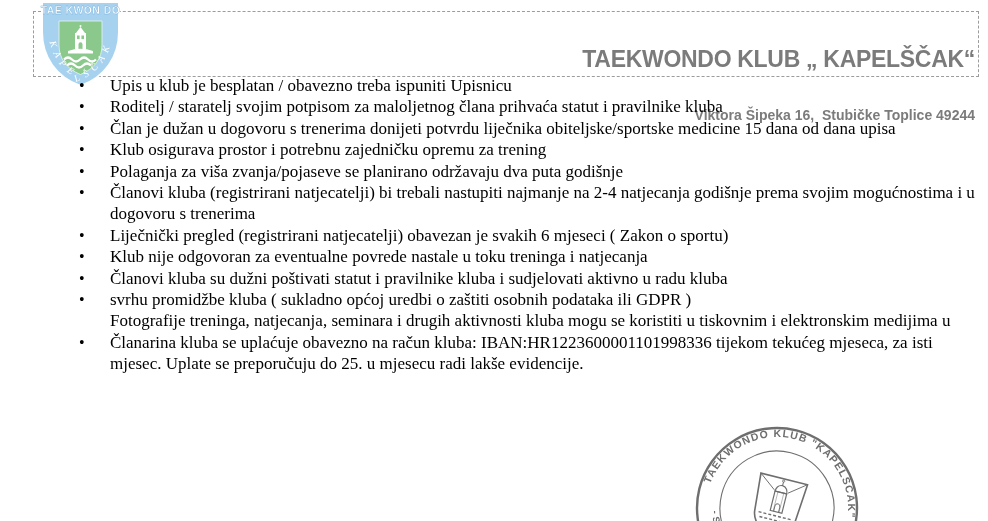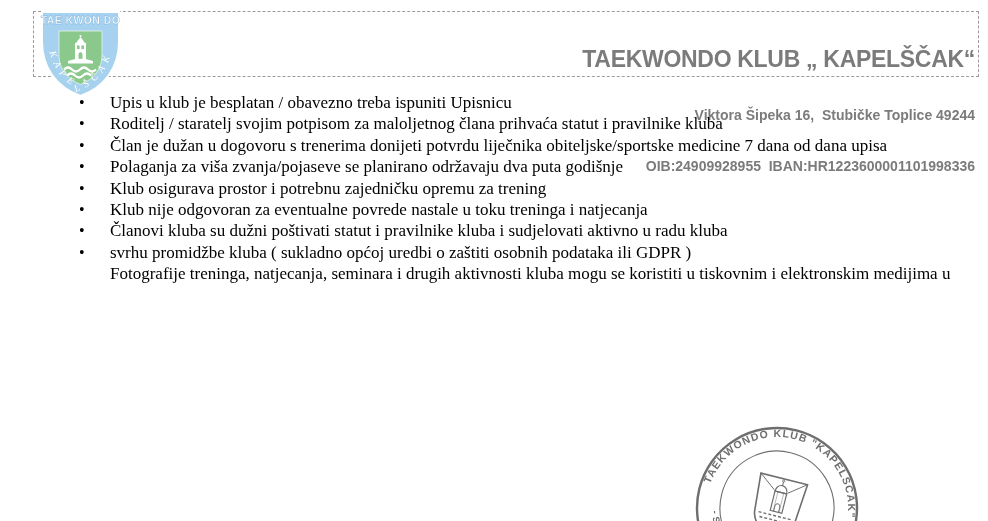--- a/index.html
+++ b/index.html
@@ -4,28 +4,28 @@
 <style>
   html,body{margin:0;padding:0;}
   body{
     width:988px;height:521px;background:#ffffff;overflow:hidden;position:relative;
     font-family:"Liberation Sans", sans-serif;
   }
   .header-box{
     position:absolute;left:33px;top:11px;width:946px;height:66px;
     border:1px dashed #9c9c9c;box-sizing:border-box;
   }
-  .logo{position:absolute;left:39px;top:11px;width:83px;height:86px;}
+  .logo{position:absolute;left:39px;top:1px;width:83px;height:86px;}
   .header-text{
     position:absolute;right:13px;top:10px;text-align:right;color:#7b7b7b;white-space:pre;
   }
   .header-title{font-size:23px;font-weight:bold;letter-spacing:-0.3px;line-height:26px;}
   .header-sub{font-size:14px;font-weight:bold;line-height:15.2px;}
   .rules{
-    position:absolute;left:77px;top:92px;width:905px;margin:0;padding:0;list-style:none;
+    position:absolute;left:77px;top:75px;width:905px;margin:0;padding:0;list-style:none;
     font-family:"Liberation Serif", serif;font-size:17px;line-height:21.4px;color:#000;
   }
   .rules li{position:relative;padding-left:33px;}
   .rules li::before{content:"\2022";position:absolute;left:2px;top:0;font-size:16px;}
   .rule-line{white-space:pre;}
   .stamp{position:absolute;left:692px;top:423px;width:170px;height:170px;opacity:0.82;}
 </style>
 </head>
 <body>
 
@@ -54,48 +54,58 @@
     </defs>
     <text font-size="9.5" fill="#ffffff" font-family="Liberation Serif, serif" font-style="italic" letter-spacing="5.5">
       <textPath href="#logoArc" startOffset="50%" text-anchor="middle">KAPELŠČAK</textPath>
     </text>
   </svg>
 </div>
 
 <div class="header-text">
   <div class="header-title">TAEKWONDO KLUB „ KAPELŠČAK“</div>
   <div class="header-sub">Viktora Šipeka 16,  Stubičke Toplice 49244</div>
-  <div class="header-sub">OIB:24909928955  IBAN:HR1223600001101998336</div>
 </div>
 
 <ul class="rules">
     <li>
       <div class="rule-line">Upis u klub je besplatan / obavezno treba ispuniti Upisnicu</div>
     </li>
     <li>
       <div class="rule-line">Roditelj / staratelj svojim potpisom za maloljetnog člana prihvaća statut i pravilnike kluba</div>
     </li>
     <li>
-      <div class="rule-line">Član je dužan u dogovoru s trenerima donijeti potvrdu liječnika obiteljske/sportske medicine 7 dana od dana upisa</div>
+      <div class="rule-line">Član je dužan u dogovoru s trenerima donijeti potvrdu liječnika obiteljske/sportske medicine 15 dana od dana upisa</div>
+    </li>
+    <li>
+      <div class="rule-line">Klub osigurava prostor i potrebnu zajedničku opremu za trening</div>
     </li>
     <li>
       <div class="rule-line">Polaganja za viša zvanja/pojaseve se planirano održavaju dva puta godišnje</div>
     </li>
     <li>
-      <div class="rule-line">Klub osigurava prostor i potrebnu zajedničku opremu za trening</div>
+      <div class="rule-line">Članovi kluba (registrirani natjecatelji) bi trebali nastupiti najmanje na 2-4 natjecanja godišnje prema svojim mogućnostima i u</div>
+      <div class="rule-line">dogovoru s trenerima</div>
+    </li>
+    <li>
+      <div class="rule-line">Liječnički pregled (registrirani natjecatelji) obavezan je svakih 6 mjeseci ( Zakon o sportu)</div>
     </li>
     <li>
       <div class="rule-line">Klub nije odgovoran za eventualne povrede nastale u toku treninga i natjecanja</div>
     </li>
     <li>
       <div class="rule-line">Članovi kluba su dužni poštivati statut i pravilnike kluba i sudjelovati aktivno u radu kluba</div>
     </li>
     <li>
       <div class="rule-line">svrhu promidžbe kluba ( sukladno općoj uredbi o zaštiti osobnih podataka ili GDPR )</div>
       <div class="rule-line">Fotografije treninga, natjecanja, seminara i drugih aktivnosti kluba mogu se koristiti u tiskovnim i elektronskim medijima u</div>
+    </li>
+    <li>
+      <div class="rule-line">Članarina kluba se uplaćuje obavezno na račun kluba: IBAN:HR1223600001101998336 tijekom tekućeg mjeseca, za isti</div>
+      <div class="rule-line">mjesec. Uplate se preporučuju do 25. u mjesecu radi lakše evidencije.</div>
     </li>
   </ul>
 
 <div class="stamp">
   <svg viewBox="0 0 170 170" width="170" height="170">
     <g transform="rotate(14 85 85)" fill="none" stroke="#4f4f4f">
       <circle cx="85" cy="85" r="80" stroke-width="2.4"></circle>
       <circle cx="85" cy="85" r="57" stroke-width="1.1"></circle>
       <defs>
         <path id="stampTop" d="M14 85 A71 71 0 1 1 156 85"></path>

